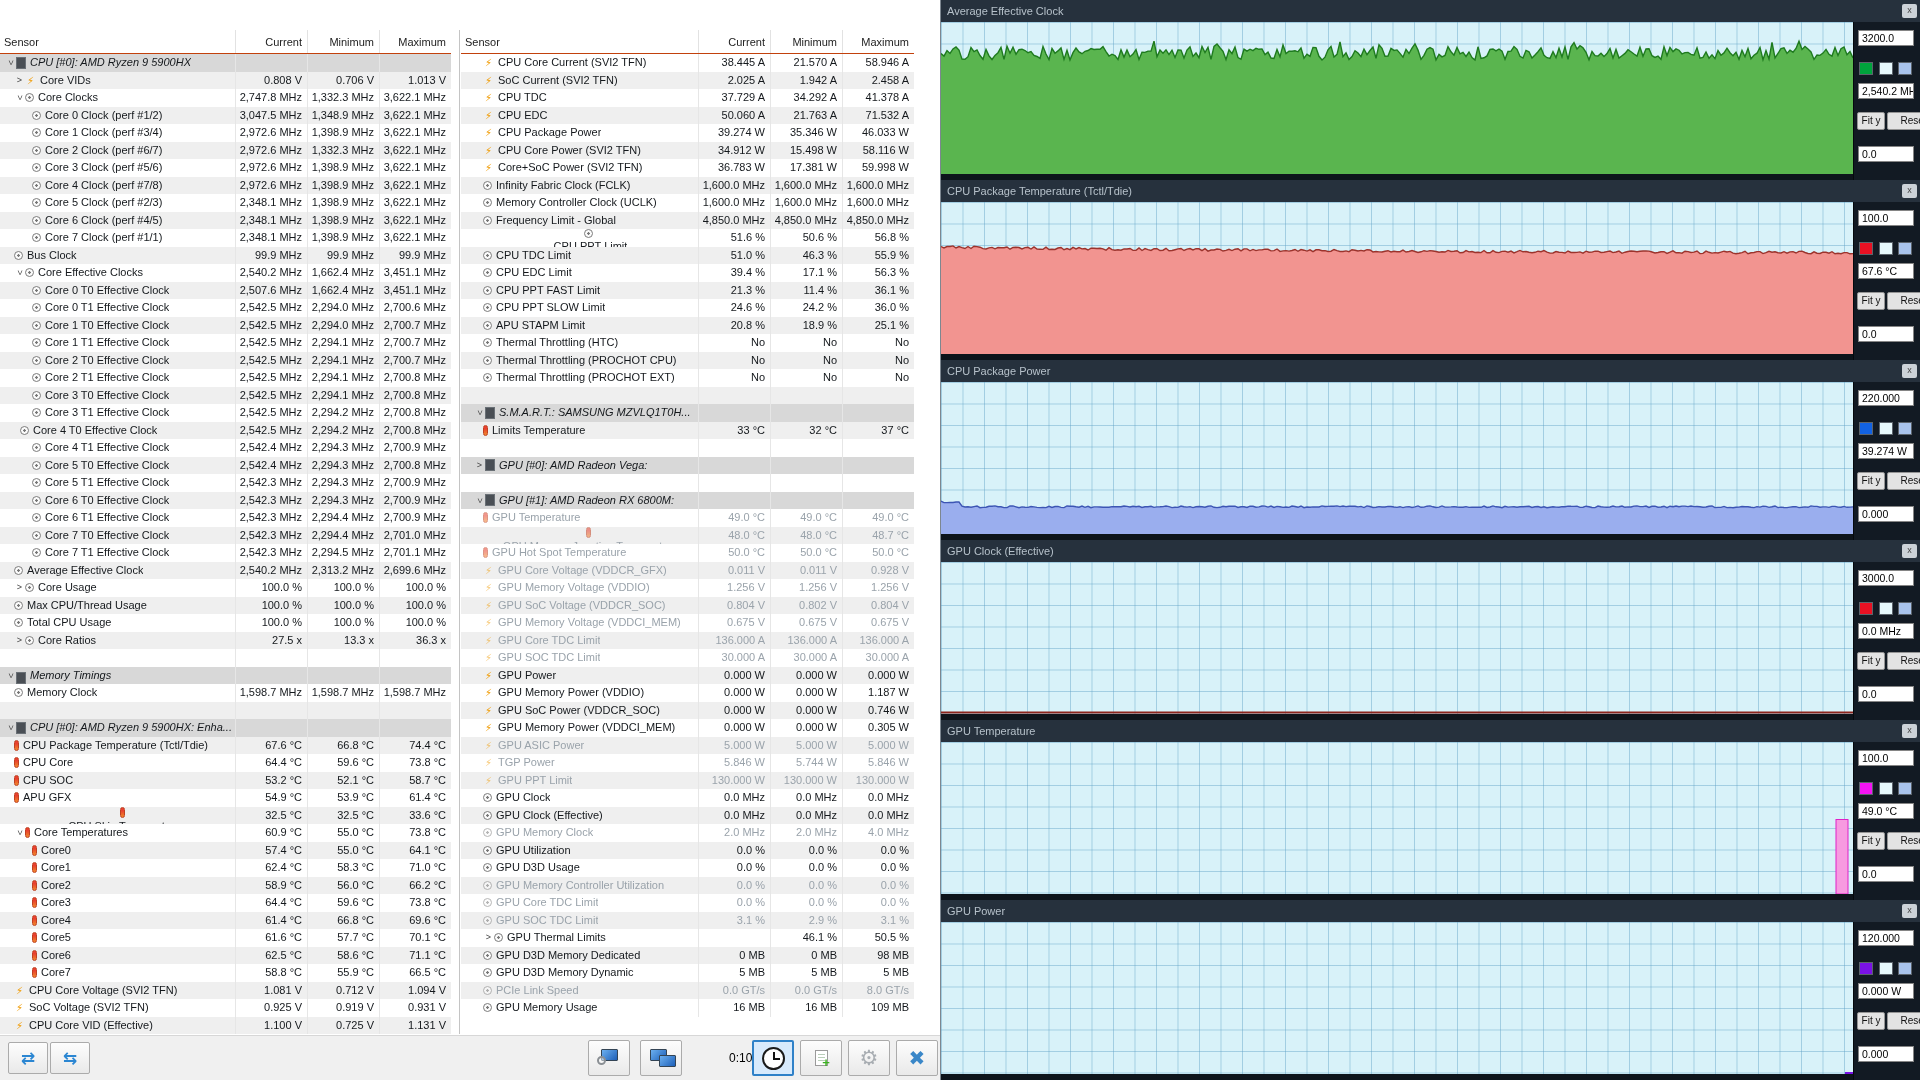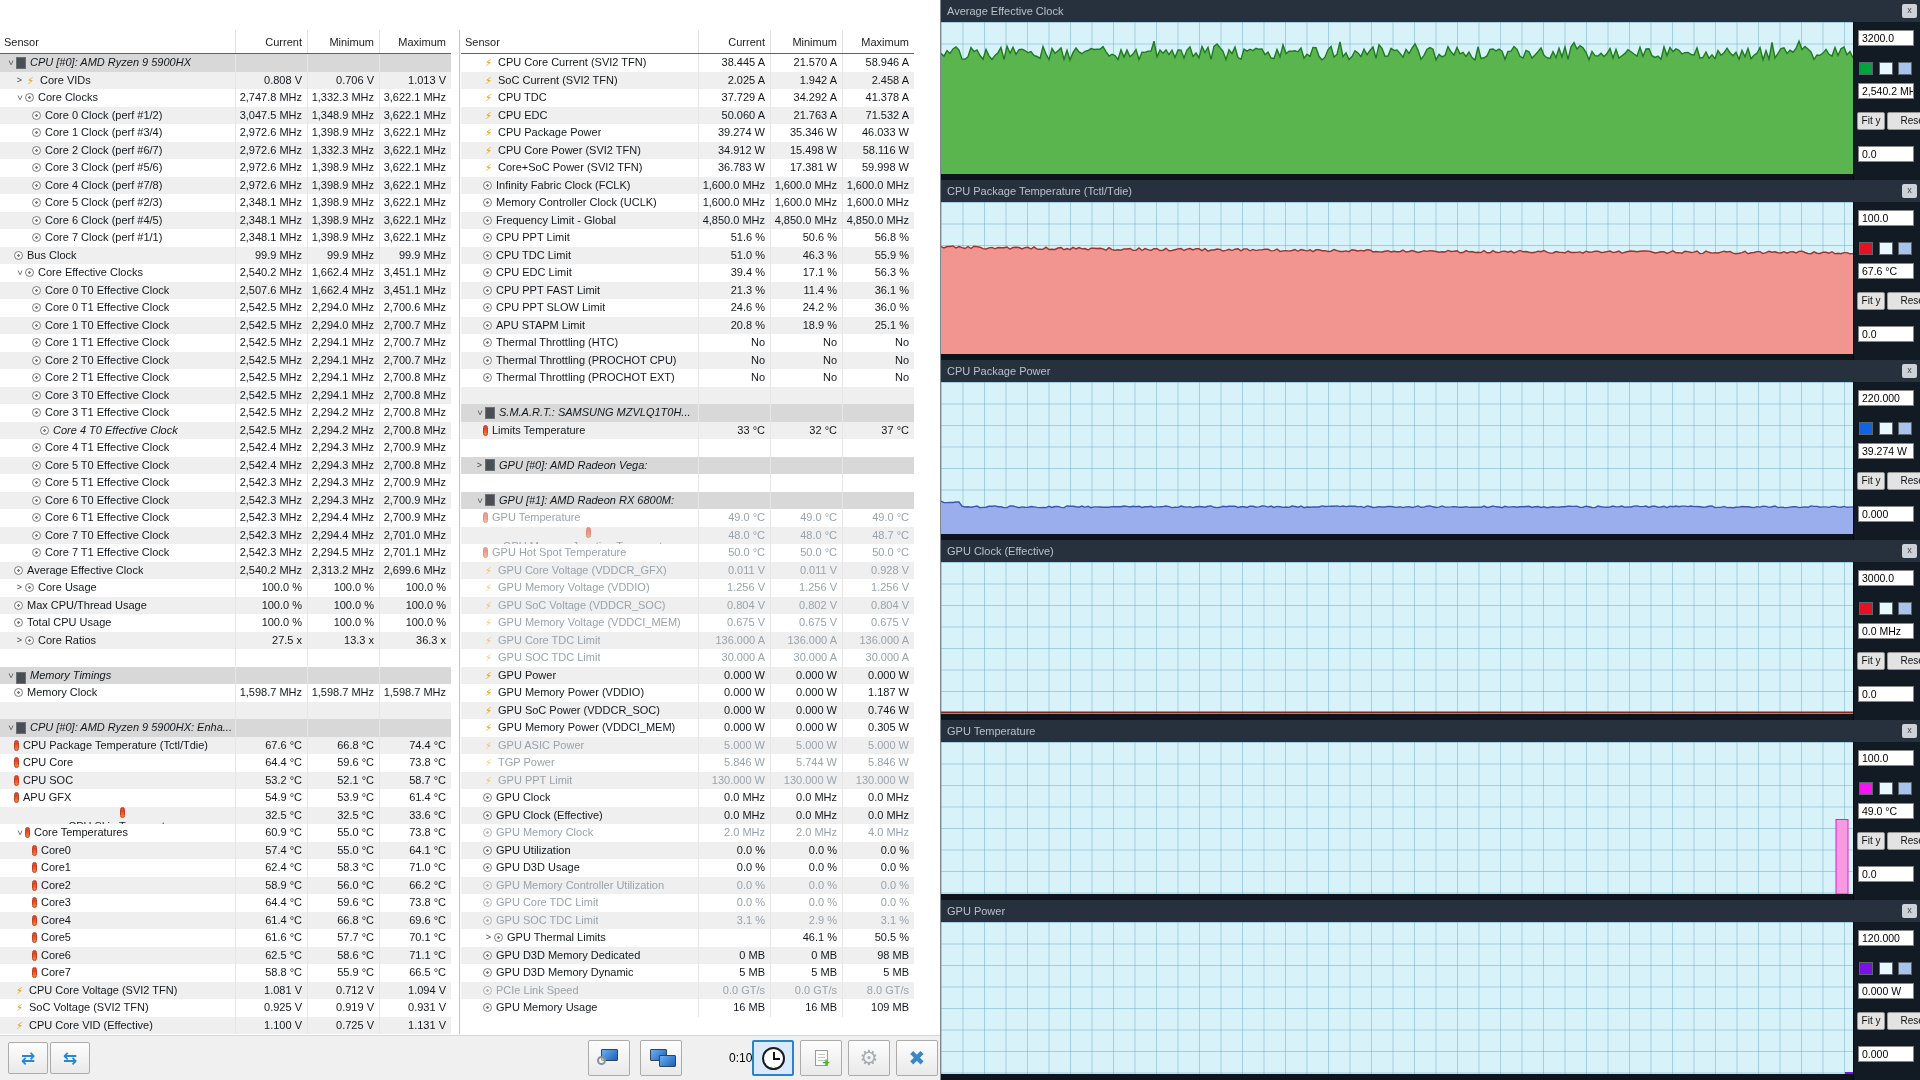--- a/index.html
+++ b/index.html
@@ -286,21 +286,21 @@
           <div class="trow">
             <div class="cl" style="padding-left: 32px;">
               <span class="ic clock"></span>
               <span class="lt">Core 3 T1 Effective Clock</span>
             </div>
             <div class="cv">2,542.5 MHz</div>
             <div class="cv">2,294.2 MHz</div>
             <div class="cv">2,700.8 MHz</div>
           </div>
           <div class="trow alt">
-            <div class="cl" style="padding-left: 40px; font-style: italic;">
+            <div class="cl" style="padding-left: 20px;">
               <span class="ic clock"></span>
               <span class="lt">Core 4 T0 Effective Clock</span>
             </div>
             <div class="cv">2,542.5 MHz</div>
             <div class="cv">2,294.2 MHz</div>
             <div class="cv">2,700.8 MHz</div>
           </div>
           <div class="trow">
             <div class="cl" style="padding-left: 32px;">
               <span class="ic clock"></span>
@@ -701,21 +701,21 @@
           <div class="trow alt">
             <div class="cl" style="padding-left: 22px;">
               <span class="ic clock"></span>
               <span class="lt">Frequency Limit - Global</span>
             </div>
             <div class="cv">4,850.0 MHz</div>
             <div class="cv">4,850.0 MHz</div>
             <div class="cv">4,850.0 MHz</div>
           </div>
           <div class="trow">
-            <div class="cl" style="padding-left: 22px;">
+            <div class="cl" style="padding-left: 22px; flex-direction: column;">
               <span class="ic clock"></span>
               <span class="lt">CPU PPT Limit</span>
             </div>
             <div class="cv">51.6 %</div>
             <div class="cv">50.6 %</div>
             <div class="cv">56.8 %</div>
           </div>
           <div class="trow alt">
             <div class="cl" style="padding-left: 22px;">
               <span class="ic clock"></span>

